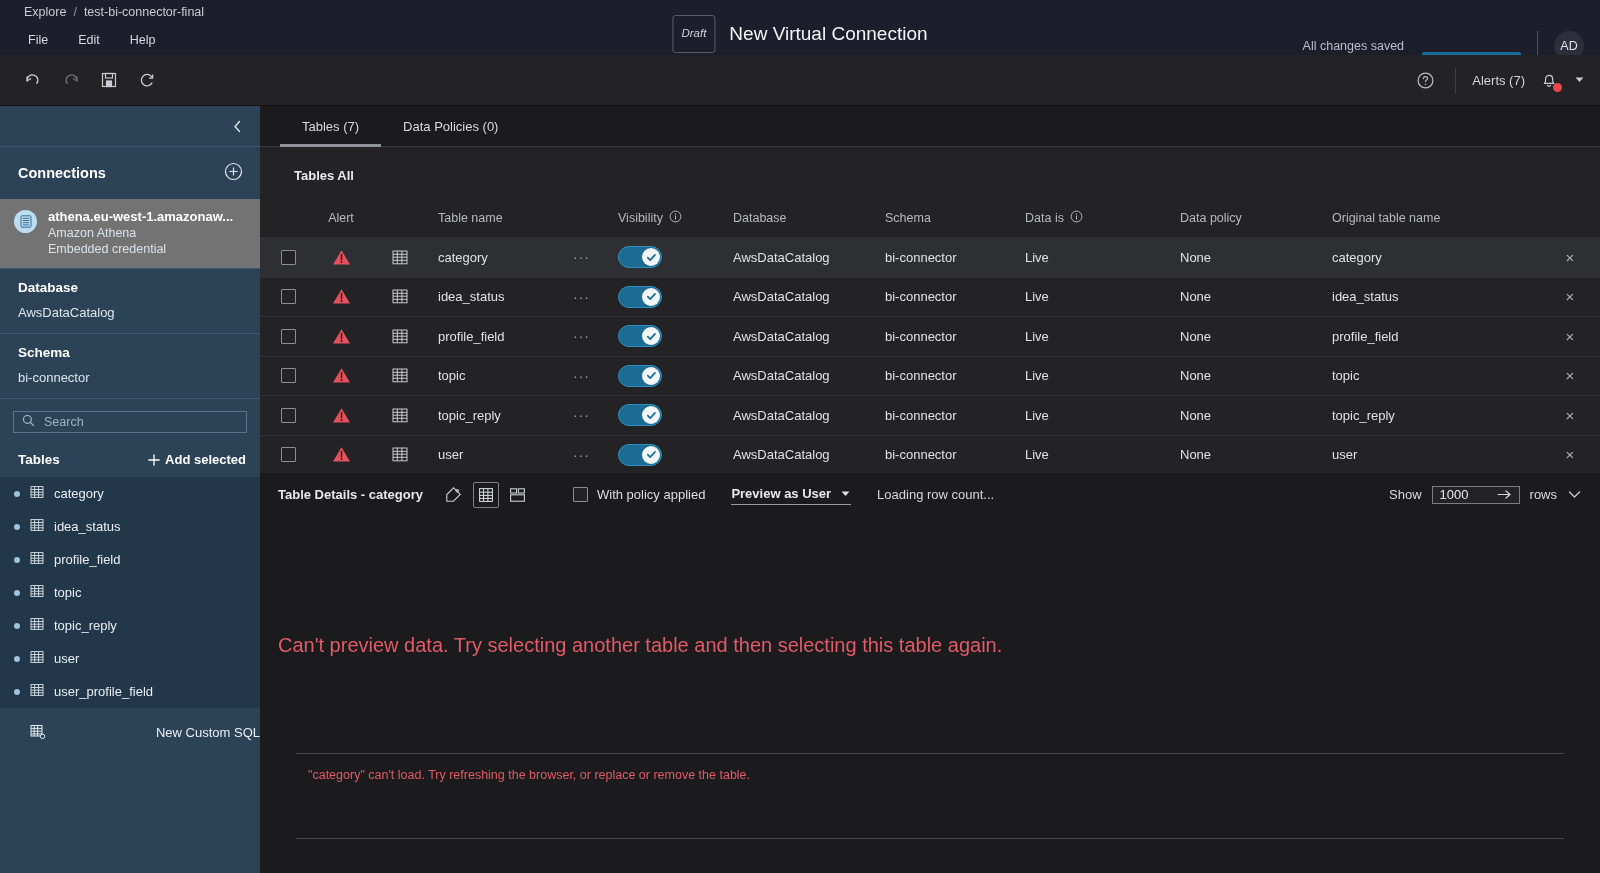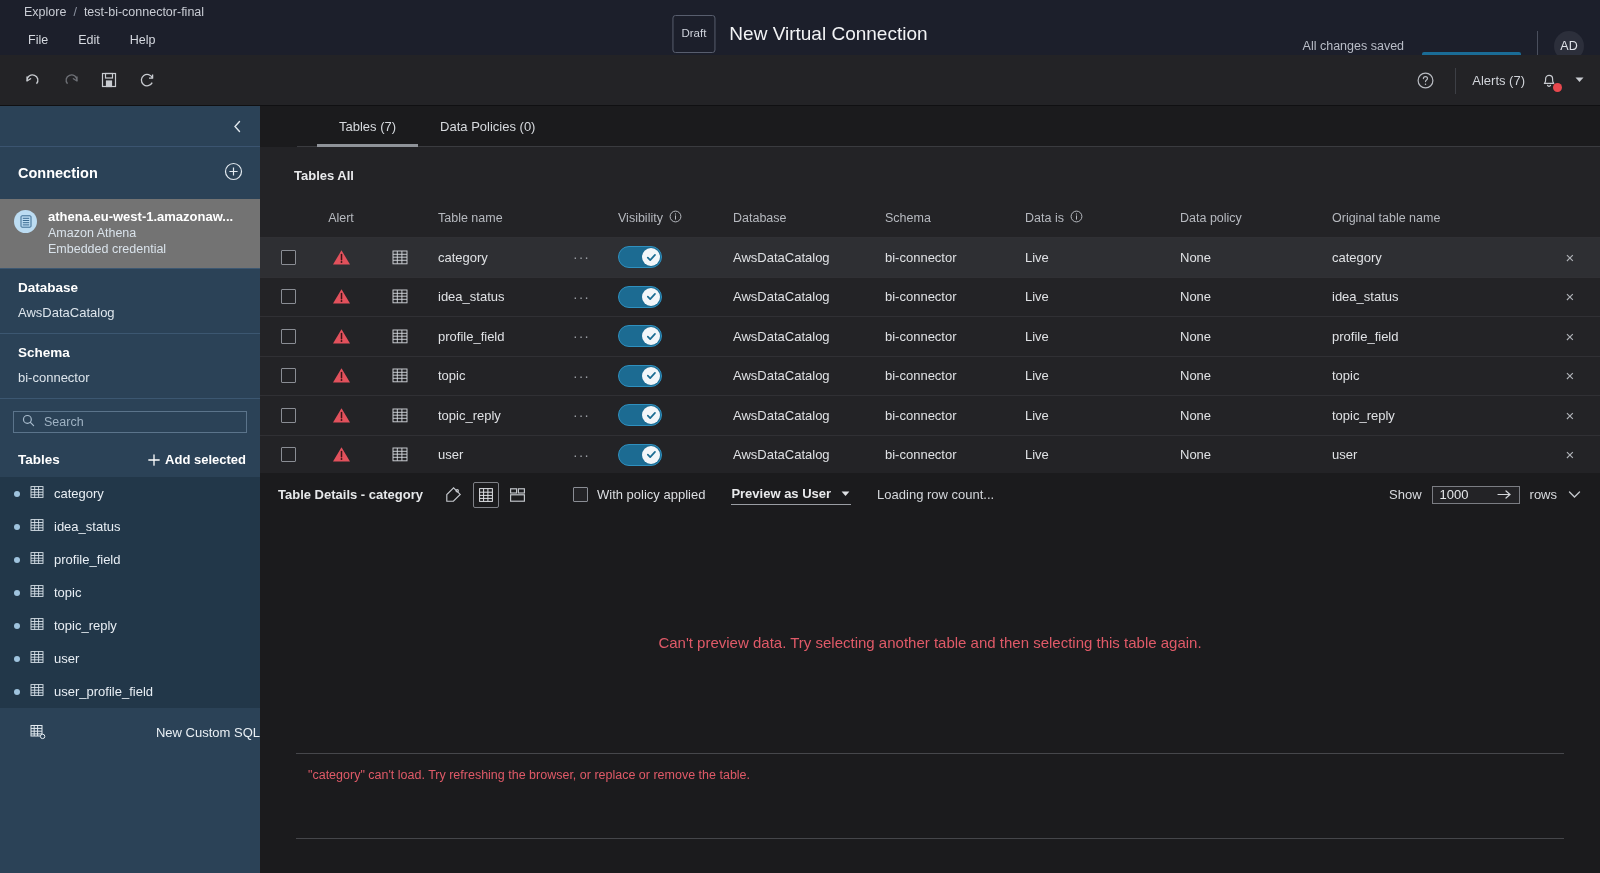--- a/index.html
+++ b/index.html
@@ -25,21 +25,21 @@
   .breadcrumb .sep { color: #8d93a1; }
   .menubar { position: absolute; left: 28px; top: 33px; display: flex; gap: 30px; }
   .menubar span { font-size: 12.5px; color: #d6d9e0; cursor: pointer; }
 
   .title-wrap {
     position: absolute; left: 50%; transform: translateX(-50%); top: 15px;
     display: flex; align-items: center; gap: 14px;
   }
   .draft-badge {
     border: 1px solid #585e6e; border-radius: 3px; padding: 12px 8px;
-    font-size: 11.5px; color: #cfd3dc; line-height: 1;
+    font-size: 11.5px; color: #cfd3dc; line-height: 1; font-style: italic;
   }
   .vc-title { font-size: 19px; color: #f2f3f5; font-weight: 400; white-space: nowrap; }
 
   .top-right {
     position: absolute; right: 16px; top: 12px; display: flex; align-items: center; gap: 0;
   }
   .saved-text { font-size: 12.5px; color: #b9bdc7; margin-right: 18px; }
   .publish-btn {
     background: #1a6c96; color: #ffffff; font-size: 13px; font-weight: bold;
     border: none; padding: 0 26px; height: 28px; line-height: 28px; cursor: pointer;
@@ -139,21 +139,21 @@
   .new-sql {
     display: flex; align-items: center; gap: 11px; padding: 16px 0 0 30px; cursor: pointer; justify-content: space-between;
   }
   .new-sql .nm { font-size: 13px; color: #e9eff4; }
 
   
   .main { flex: 1 1 auto; display: flex; flex-direction: column; min-width: 0; background: #1b1b1d; }
 
   .tabs {
     height: 41px; flex: 0 0 41px; display: flex; align-items: stretch;
-    border-bottom: 1px solid #3a3b3f; padding-left: 20px; background:#1b1b1d;margin-left:37px;
+    border-bottom: 1px solid #3a3b3f; padding-left: 20px; background:#1b1b1d;
   }
   .tab {
     display: flex; align-items: center; padding: 0 22px; font-size: 13px;
     color: #d7dade; cursor: pointer; position: relative;
   }
   .tab.active::after {
     content: ""; position: absolute; left: 0; right: 0; bottom: -1px; height: 3px; background: #8f9399;
   }
 
   .table-panel {
@@ -228,22 +228,22 @@
     width: 48px; background: transparent; border: none; outline: none; color: #e6e8ea;
     font-size: 13px; font-family: "Liberation Sans", sans-serif;
   }
 
   
   .preview {
     flex: 1 1 auto; background: #1b1b1d; position: relative; margin: 0 18px 10px 18px;
     min-height: 0;
   }
   .preview-msg {
-    position: absolute; left: 0; right: 0; top: 118px; text-align: center;
-    font-size: 15px; color: #e05a68;
+    position: absolute; left: 0; right: 0; top: 118px; 
+    font-size: 20px; color: #e05a68;
   }
   .preview-divider { position: absolute; left: 18px; right: 18px; top: 237px; height: 1px; background: #46474b; }
   .preview-err {
     position: absolute; left: 30px; top: 252px; font-size: 12.5px; color: #e05a68;
   }
   .preview-divider2 { position: absolute; left: 18px; right: 18px; bottom: 24px; height: 1px; background: #45464a; }
 </style>
 </head>
 <body>
 
@@ -332,21 +332,21 @@
   <div class="body">
 
     <div class="sidebar">
       <div class="sb-collapse">
         <svg width="13" height="15" viewBox="0 0 13 15" fill="none" stroke="#dfe6ec" stroke-width="1.4" stroke-linecap="round">
           <path d="M8.5 2.5 L4 7.5 L8.5 12.5"></path>
         </svg>
       </div>
 
       <div class="sb-connections-hdr">
-        <span class="lbl">Connection</span>
+        <span class="lbl">Connections</span>
         <span>
           <svg width="19" height="19" viewBox="0 0 19 19" fill="none" stroke="#e2e9ef" stroke-width="1.2">
             <circle cx="9.5" cy="9.5" r="8"></circle>
               <path d="M9.5 5.4v8.2M5.4 9.5h8.2"></path>
           </svg>
         </span>
       </div>
 
       <div class="conn-item">
         <span class="conn-avatar">

